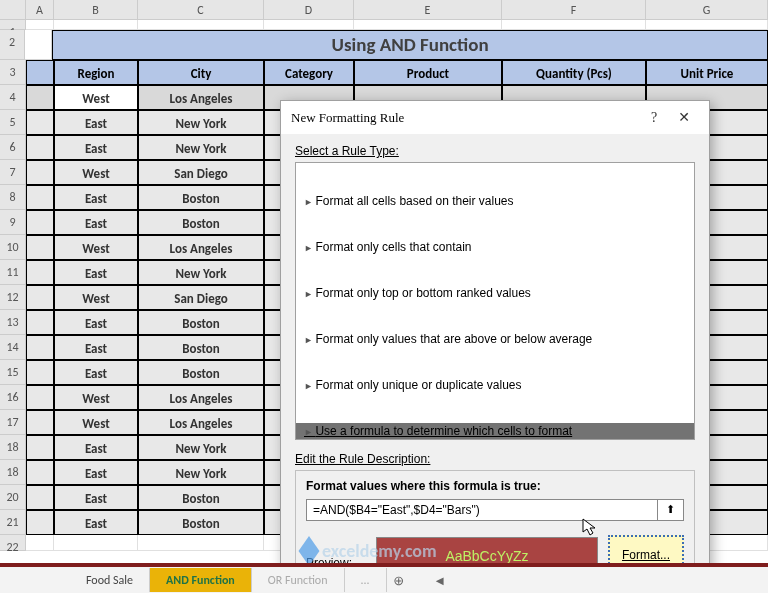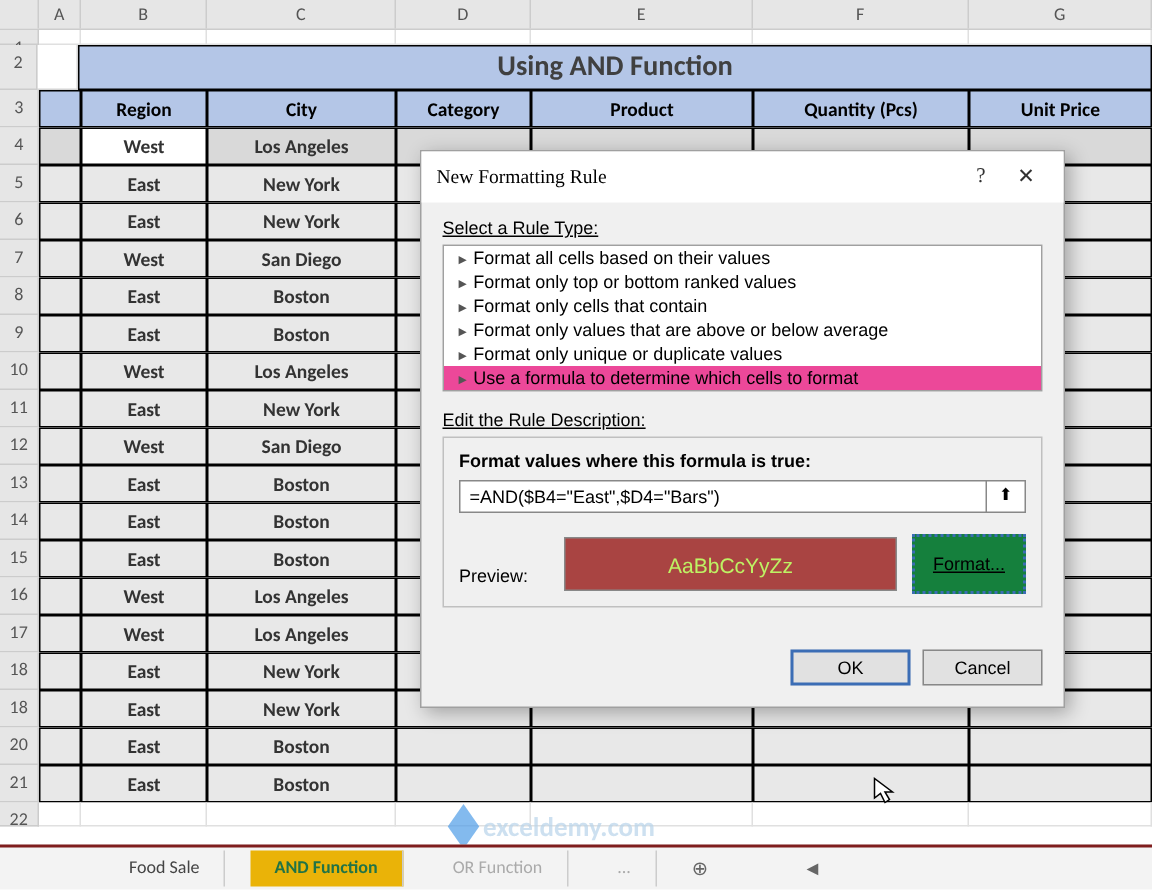--- a/index.html
+++ b/index.html
@@ -29,38 +29,38 @@
 
 
 .dialog { position: absolute; left: 280px; top: 100px; width: 430px; background: #f0f0f0; border: 1px solid #a0a0a0; box-shadow: 3px 3px 12px rgba(0,0,0,0.3); font-family: "Segoe UI", Tahoma, sans-serif; font-size: 12px; }
 .dlg-title { display: flex; align-items: center; padding: 8px 10px; background: #fff; font-family: Liberation Serif, serif; }
 .dlg-title .t { flex: 1; font-size: 13px; }
 .dlg-title .help { width: 30px; text-align: center; font-size: 14px; color: #333; }
 .dlg-title .close { width: 30px; text-align: center; font-size: 14px; color: #333; }
 .dlg-body { padding: 10px 14px; }
 .sect-lbl { text-decoration: underline; margin-bottom: 4px; }
 .rule-list { border: 1px solid #a0a0a0; background: #fff; margin-bottom: 12px; }
-.rule-item { padding: 1px 8px; cursor: default; }
+.rule-item { padding: 1px 8px; cursor: default; margin-top: 30px; }
 .rule-item::before { content: "► "; font-size: 9px; color: #555; }
-.rule-item.selected { background: #ec4899; }
+.rule-item.selected { background: #737373; text-decoration: underline; }
 .inner-box { border: 1px solid #c0c0c0; padding: 8px 10px; margin-bottom: 8px; }
 .bold-lbl { font-weight: bold; margin-bottom: 6px; }
 .formula-row { display: flex; }
 .formula-input { flex: 1; border: 1px solid #888; background: #fff; padding: 3px 6px; font-size: 12px; font-family: inherit; }
 .picker-btn { width: 26px; border: 1px solid #888; border-left: none; background: #fff; text-align: center; line-height: 18px; font-size: 11px; }
 .preview-row { display: flex; align-items: center; gap: 10px; margin-top: 14px; }
 .preview-lbl { font-weight: normal; width: 60px; margin-top: 15px; }
 .preview-box { flex: 1; height: 36px; background: #a94442; border: 1px solid #888; color: #bef264; text-align: center; line-height: 36px; font-size: 14px; }
-.fmt-btn { width: 76px; height: 40px; border: 2px dotted #3b6db5; background: #15803d; font-size: 12px; text-decoration: underline; }
+.fmt-btn { width: 76px; height: 40px; border: 2px dotted #3b6db5; background: #fef9c3; font-size: 12px; text-decoration: underline; }
 .dlg-btns { display: flex; justify-content: flex-end; gap: 8px; padding: 10px 14px 14px; }
 .btn { width: 80px; height: 24px; border: 1px solid #888; background: #e1e1e1; font-size: 12px; font-family: inherit; }
 .btn.primary { border: 2px solid #3b6db5; }
 
 
-.tabs { position: absolute; bottom: 0; left: 0; width: 768px; height: 30px; background: #f3f3f3; border-top: 2px solid #7f1d1d; display: flex; align-items: center; padding-left: 70px; gap: 17px; }
+.tabs { position: absolute; bottom: 0; left: 0; width: 768px; height: 30px; background: #f3f3f3; border-top: 4px solid #7f1d1d; display: flex; align-items: center; padding-left: 70px; gap: 0; }
 .tab { padding: 5px 16px; border-right: 1px solid #ccc; font-size: 12px; color: #444; background: #f3f3f3; }
 .tab.active { background: #eab308; color: #217346; font-weight: bold; }
 .tab.dim { color: #aaa; }
 .tab-add { width: 24px; text-align: center; color: #666; }
 .tab-scroll { width: 18px; text-align: center; color: #666; }
 
 
 .watermark { position: absolute; left: 300px; top: 540px; color: #b8d4ea; font-size: 18px; font-weight: bold; display: flex; align-items: center; gap: 4px; opacity: 0.7; pointer-events: none; }
 .watermark .logo { width:18px; height:18px; background:#4f9de8; transform: rotate(45deg) skew(10deg,10deg); }
 
@@ -303,22 +303,22 @@
 <div class="dialog">
   <div class="dlg-title">
     <span class="t">New Formatting Rule</span>
     <span class="help">?</span>
     <span class="close">✕</span>
   </div>
   <div class="dlg-body">
     <div class="sect-lbl">Select a Rule Type:</div>
     <div class="rule-list" id="rulelist">
         <div class="rule-item">Format all cells based on their values</div>
+        <div class="rule-item">Format only cells that contain</div>
         <div class="rule-item">Format only top or bottom ranked values</div>
-        <div class="rule-item">Format only cells that contain</div>
         <div class="rule-item">Format only values that are above or below average</div>
         <div class="rule-item">Format only unique or duplicate values</div>
         <div class="rule-item selected">Use a formula to determine which cells to format</div>
       </div>
     <div class="sect-lbl">Edit the Rule Description:</div>
     <div class="inner-box">
       <div class="bold-lbl">Format values where this formula is true:</div>
       <div class="formula-row">
         <input class="formula-input" value="=AND($B4=&quot;East&quot;,$D4=&quot;Bars&quot;)" style="">
         <div class="picker-btn">

